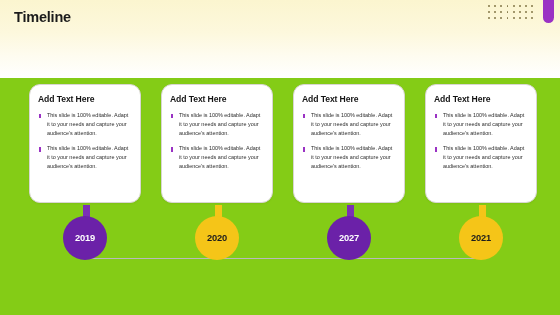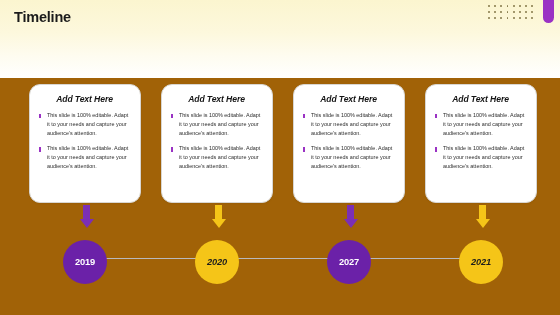--- a/index.html
+++ b/index.html
@@ -14,21 +14,21 @@
     font-family: "Liberation Sans", sans-serif;
     background: #ffffff;
     position: relative;
   }
 
   #slide {
     position: absolute;
     inset: 0;
     width: 560px;
     height: 315px;
-    background: #a16207;
+    background: #84cc16;
     overflow: hidden;
   }
 
   
   #header-band {
     position: absolute;
     left: 0; top: 0;
     width: 560px;
     height: 78px;
     background: linear-gradient(to bottom, #fbf5cf 0%, #fdf8dd 42%, #fefcf0 72%, #ffffff 100%);
@@ -100,27 +100,26 @@
     width: 112px;
     min-height: 119px;
     background: #ffffff;
     border: 1px solid #d8d6d2;
     border-radius: 11px;
     padding: 9px 9px 8px 8px;
     box-shadow: 0 1px 2px rgba(0,0,0,.05);
   }
 
   .card-title {
-    text-align: center;
+    text-align: left;
     font-size: 8.6px;
     font-weight: bold;
     color: #141414;
     margin-bottom: 7px;
     letter-spacing: -0.1px;
-    font-style: italic;
   }
 
   .bullet-list { list-style: none; }
 
   .bullet-item {
     position: relative;
     padding-left: 9px;
     font-size: 5.45px;
     line-height: 1.62;
     color: #2c2c2c;
@@ -159,35 +158,35 @@
     border-top-style: solid;
   }
   .arrow.purple .shaft { background: #7b2fb5; }
   .arrow.purple .head  { border-top-color: #7b2fb5; }
   .arrow.yellow .shaft { background: #f5c518; }
   .arrow.yellow .head  { border-top-color: #f5c518; }
 
   
   .year-badge {
     position: absolute;
-    top: 156px;
+    top: 132px;
     left: 34px;
     width: 44px;
     height: 44px;
     border-radius: 50%;
     display: flex;
     align-items: center;
     justify-content: center;
     font-size: 9.3px;
     font-weight: bold;
     letter-spacing: -0.2px;
     z-index: 4;
   }
   .year-badge.purple { background: #6b21a8; color: #ffffff; }
-  .year-badge.yellow { background: #f5c518; color: #1d1d1d; font-style: italic; }
+  .year-badge.yellow { background: #f5c518; color: #1d1d1d; }
 </style>
 </head>
 <body>
 
 <div id="slide">
 
   <div id="header-band"></div>
 
   <div id="page-title">Timeline</div>
 

